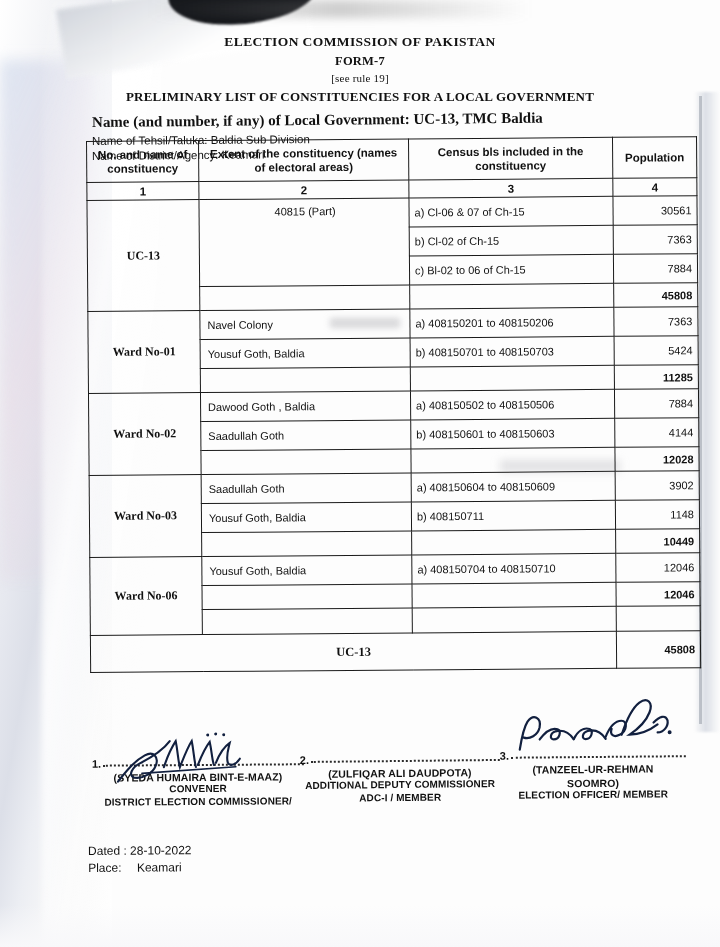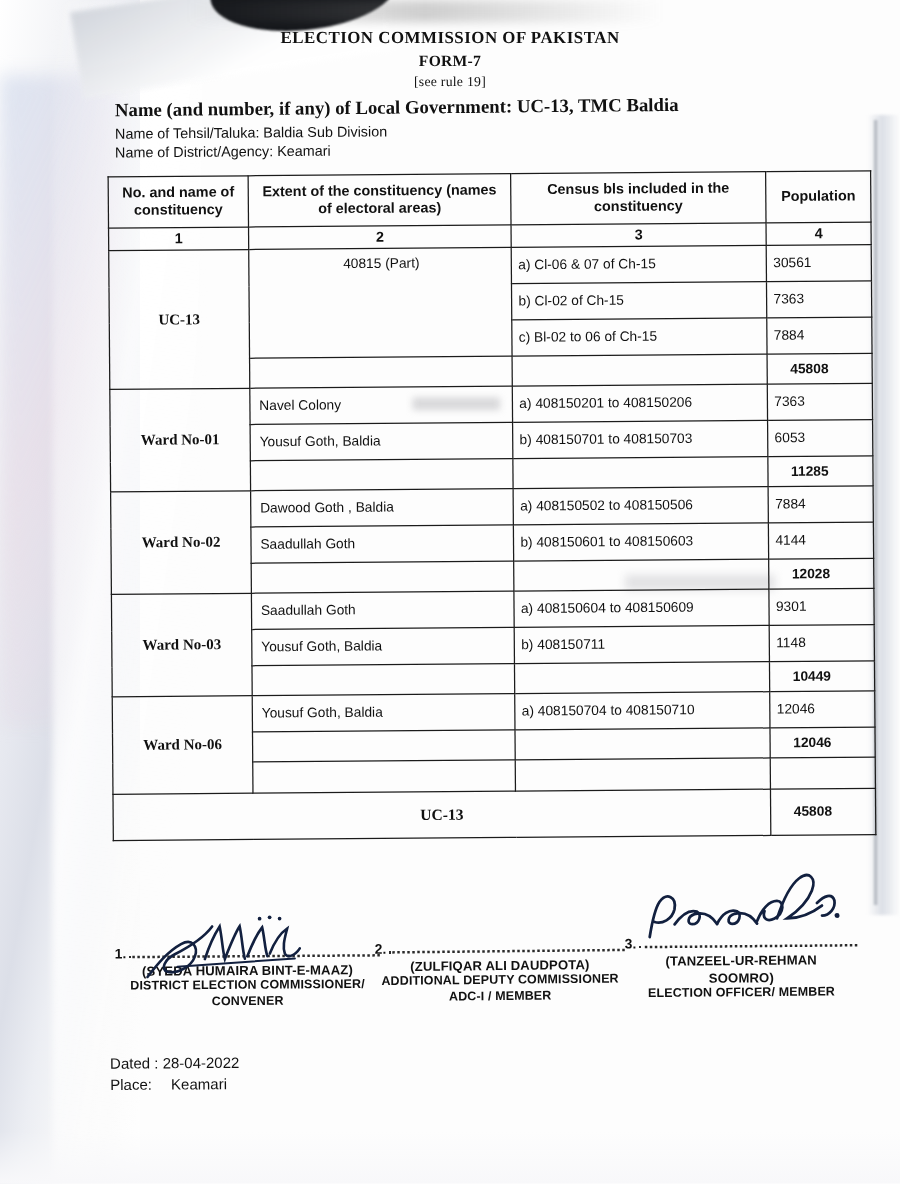--- a/index.html
+++ b/index.html
@@ -53,21 +53,21 @@
     background:rgba(170,170,175,.45);filter:blur(3px);}
   .smudge-c{position:absolute;left:500px;top:460px;width:120px;height:12px;
     background:rgba(175,175,180,.35);filter:blur(4px);}
   .smudge-d{position:absolute;left:0px;top:905px;width:720px;height:42px;
     background:linear-gradient(180deg,rgba(255,255,255,0),rgba(248,248,250,1));}
 
   
   #page{position:absolute;inset:0;}
 
   .hdr{text-align:center;font-weight:bold;letter-spacing:.2px;}
-  .hdr1{font-family:"Liberation Serif",serif;font-size:13.5px;margin-top:22px;letter-spacing:.4px;}
+  .hdr1{font-family:"Liberation Serif",serif;font-size:13.5px;margin-top:34px;letter-spacing:.4px;}
   .hdr2{font-family:"Liberation Serif",serif;font-size:12.5px;margin-top:4px;}
   .hdr3{font-family:"Liberation Serif",serif;font-size:11px;font-weight:normal;margin-top:3px;}
   .hdr4{font-family:"Liberation Serif",serif;font-size:13px;margin-top:5px;}
 
   .lg-line{
     font-family:"Liberation Serif",serif;font-weight:bold;font-size:15px;
     margin:9px 0 0 92px;transform:rotate(-0.55deg);transform-origin:left center;
   }
   .meta-line{
     font-family:"Liberation Sans",sans-serif;font-size:11.5px;
@@ -89,21 +89,21 @@
   }
   th{font-weight:bold;text-align:center;font-size:11.5px;line-height:1.22;padding:6px 4px;}
   .c1{width:112px;}
   .c2{width:210px;}
   .c3{width:204px;}
   .c4{width:84px;}
   .numrow td{text-align:center;font-weight:bold;font-size:11.5px;padding:1px 4px;height:15px;}
   .cname{text-align:center;font-weight:bold;font-family:"Liberation Serif",serif;font-size:12px;}
   .area{text-align:left;padding-left:7px;}
   .cb{text-align:left;padding-left:5px;}
-  .pop{text-align:left;}
+  .pop{text-align:right;}
   .pop.tot{font-weight:bold;padding-left:18px;}
   .rowh{height:29px;}
   .rowh-s{height:24px;}
   .blank{height:25px;}
   .grand td{height:30px;}
   .grand .gl{text-align:center;font-weight:bold;font-family:"Liberation Serif",serif;font-size:12.5px;}
   .area-merge{text-align:center;vertical-align:top;padding-top:6px;}
 
   
   .sig-wrap{position:absolute;left:0;top:735px;width:720px;height:110px;}
@@ -147,20 +147,21 @@
   <div class="smudge-b"></div>
   <div class="smudge-c"></div>
   <div class="smudge-d"></div>
 </div>
 
 <div id="page">
 
   <div class="hdr hdr1">ELECTION COMMISSION OF PAKISTAN</div>
   <div class="hdr hdr2">FORM-7</div>
   <div class="hdr hdr3">[see rule 19]</div>
+  <div class="hdr hdr4">PRELIMINARY LIST OF CONSTITUENCIES FOR A LOCAL GOVERNMENT</div>
 
   <div class="lg-line">Name (and number, if any) of Local Government: UC-13, TMC Baldia</div>
   <div class="meta-line m2">Name of Tehsil/Taluka: Baldia Sub Division</div>
   <div class="meta-line">Name of District/Agency: Keamari</div>
 
   <div class="tbl-wrap">
     <table>
       <colgroup>
         <col class="c1">
           <col class="c2">
@@ -206,21 +207,21 @@
 
         <tr class="rowh">
           <td class="cname" rowspan="3">Ward No-01</td>
           <td class="area">Navel Colony</td>
           <td class="cb">a) 408150201 to 408150206</td>
           <td class="pop">7363</td>
         </tr>
         <tr class="rowh">
           <td class="area">Yousuf Goth, Baldia</td>
           <td class="cb">b) 408150701 to 408150703</td>
-          <td class="pop">6053</td>
+          <td class="pop">5424</td>
         </tr>
         <tr class="rowh-s">
           <td class="area"></td>
           <td class="cb"></td>
           <td class="pop tot">11285</td>
         </tr>
 
         <tr class="rowh">
           <td class="cname" rowspan="3">Ward No-02</td>
           <td class="area">Dawood Goth , Baldia</td>
@@ -235,21 +236,21 @@
         <tr class="rowh-s">
           <td class="area"></td>
           <td class="cb"></td>
           <td class="pop tot">12028</td>
         </tr>
 
         <tr class="rowh">
           <td class="cname" rowspan="3">Ward No-03</td>
           <td class="area">Saadullah Goth</td>
           <td class="cb">a) 408150604 to 408150609</td>
-          <td class="pop">9301</td>
+          <td class="pop">3902</td>
         </tr>
         <tr class="rowh">
           <td class="area">Yousuf Goth, Baldia</td>
           <td class="cb">b) 408150711</td>
           <td class="pop">1148</td>
         </tr>
         <tr class="rowh-s">
           <td class="area"></td>
           <td class="cb"></td>
           <td class="pop tot">10449</td>
@@ -295,22 +296,22 @@
           <circle cx="96" cy="8" r="1.5"></circle>
             <circle cx="104" cy="7" r="1.5"></circle>
             <circle cx="112" cy="8" r="1.5"></circle>
         </g>
       </svg>
       <div class="line">
         <span class="num">1.</span>
         <span class="dots"></span>
       </div>
       <div class="nm">(SYEDA HUMAIRA BINT-E-MAAZ)</div>
+      <div class="ttl">CONVENER</div>
       <div class="ttl">DISTRICT ELECTION COMMISSIONER/</div>
-      <div class="ttl">CONVENER</div>
     </div>
 
     <div class="sig sig2">
       <div class="line">
         <span class="num">2.</span>
         <span class="dots"></span>
       </div>
       <div class="nm">(ZULFIQAR ALI DAUDPOTA)</div>
       <div class="ttl">ADDITIONAL DEPUTY COMMISSIONER</div>
       <div class="ttl">ADC-I / MEMBER</div>
@@ -334,20 +335,20 @@
       </div>
       <div class="nm">(TANZEEL-UR-REHMAN</div>
       <div class="nm">SOOMRO)</div>
       <div class="ttl">ELECTION OFFICER/ MEMBER</div>
     </div>
 
   </div>
 
   <div class="footer">
     <div>
-      <span>Dated : </span><span>28-04-2022</span>
+      <span>Dated : </span><span>28-10-2022</span>
     </div>
     <div>
       <span>Place: </span><span class="u">Keamari</span>
     </div>
   </div>
 
 </div>
 
 </body></html>

